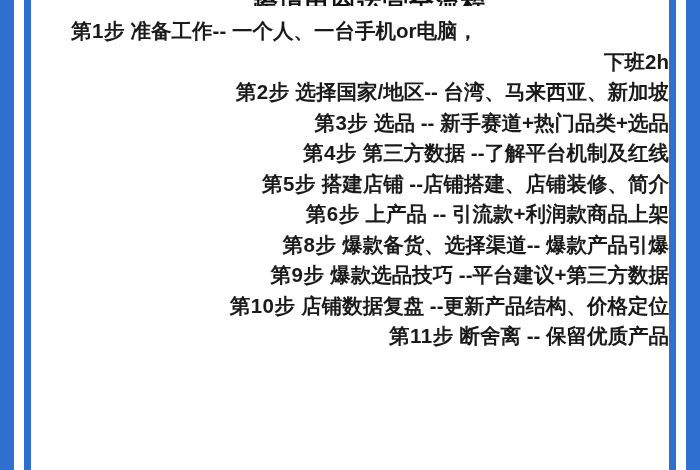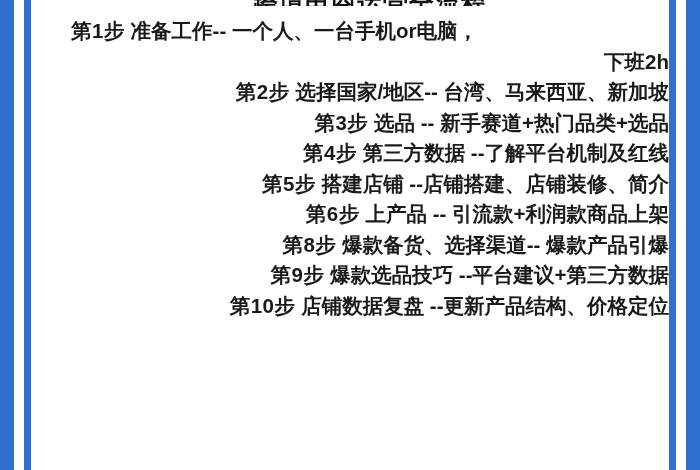--- a/index.html
+++ b/index.html
@@ -167,16 +167,20 @@
       <div class="step">
         <span class="lead">第9步</span>
         <span>爆款选品技巧 --平台建议+第三方数据</span>
       </div>
 
       <div class="step">
         <span class="lead">第10步</span>
         <span>店铺数据复盘 --更新产品结构、价格定位</span>
       </div>
 
+      <div class="step">
+        <span class="lead">第11步</span>
+        <span>断舍离 -- 保留优质产品</span>
+      </div>
 
     </div>
   </div>
 </div>
 
 </body></html>

